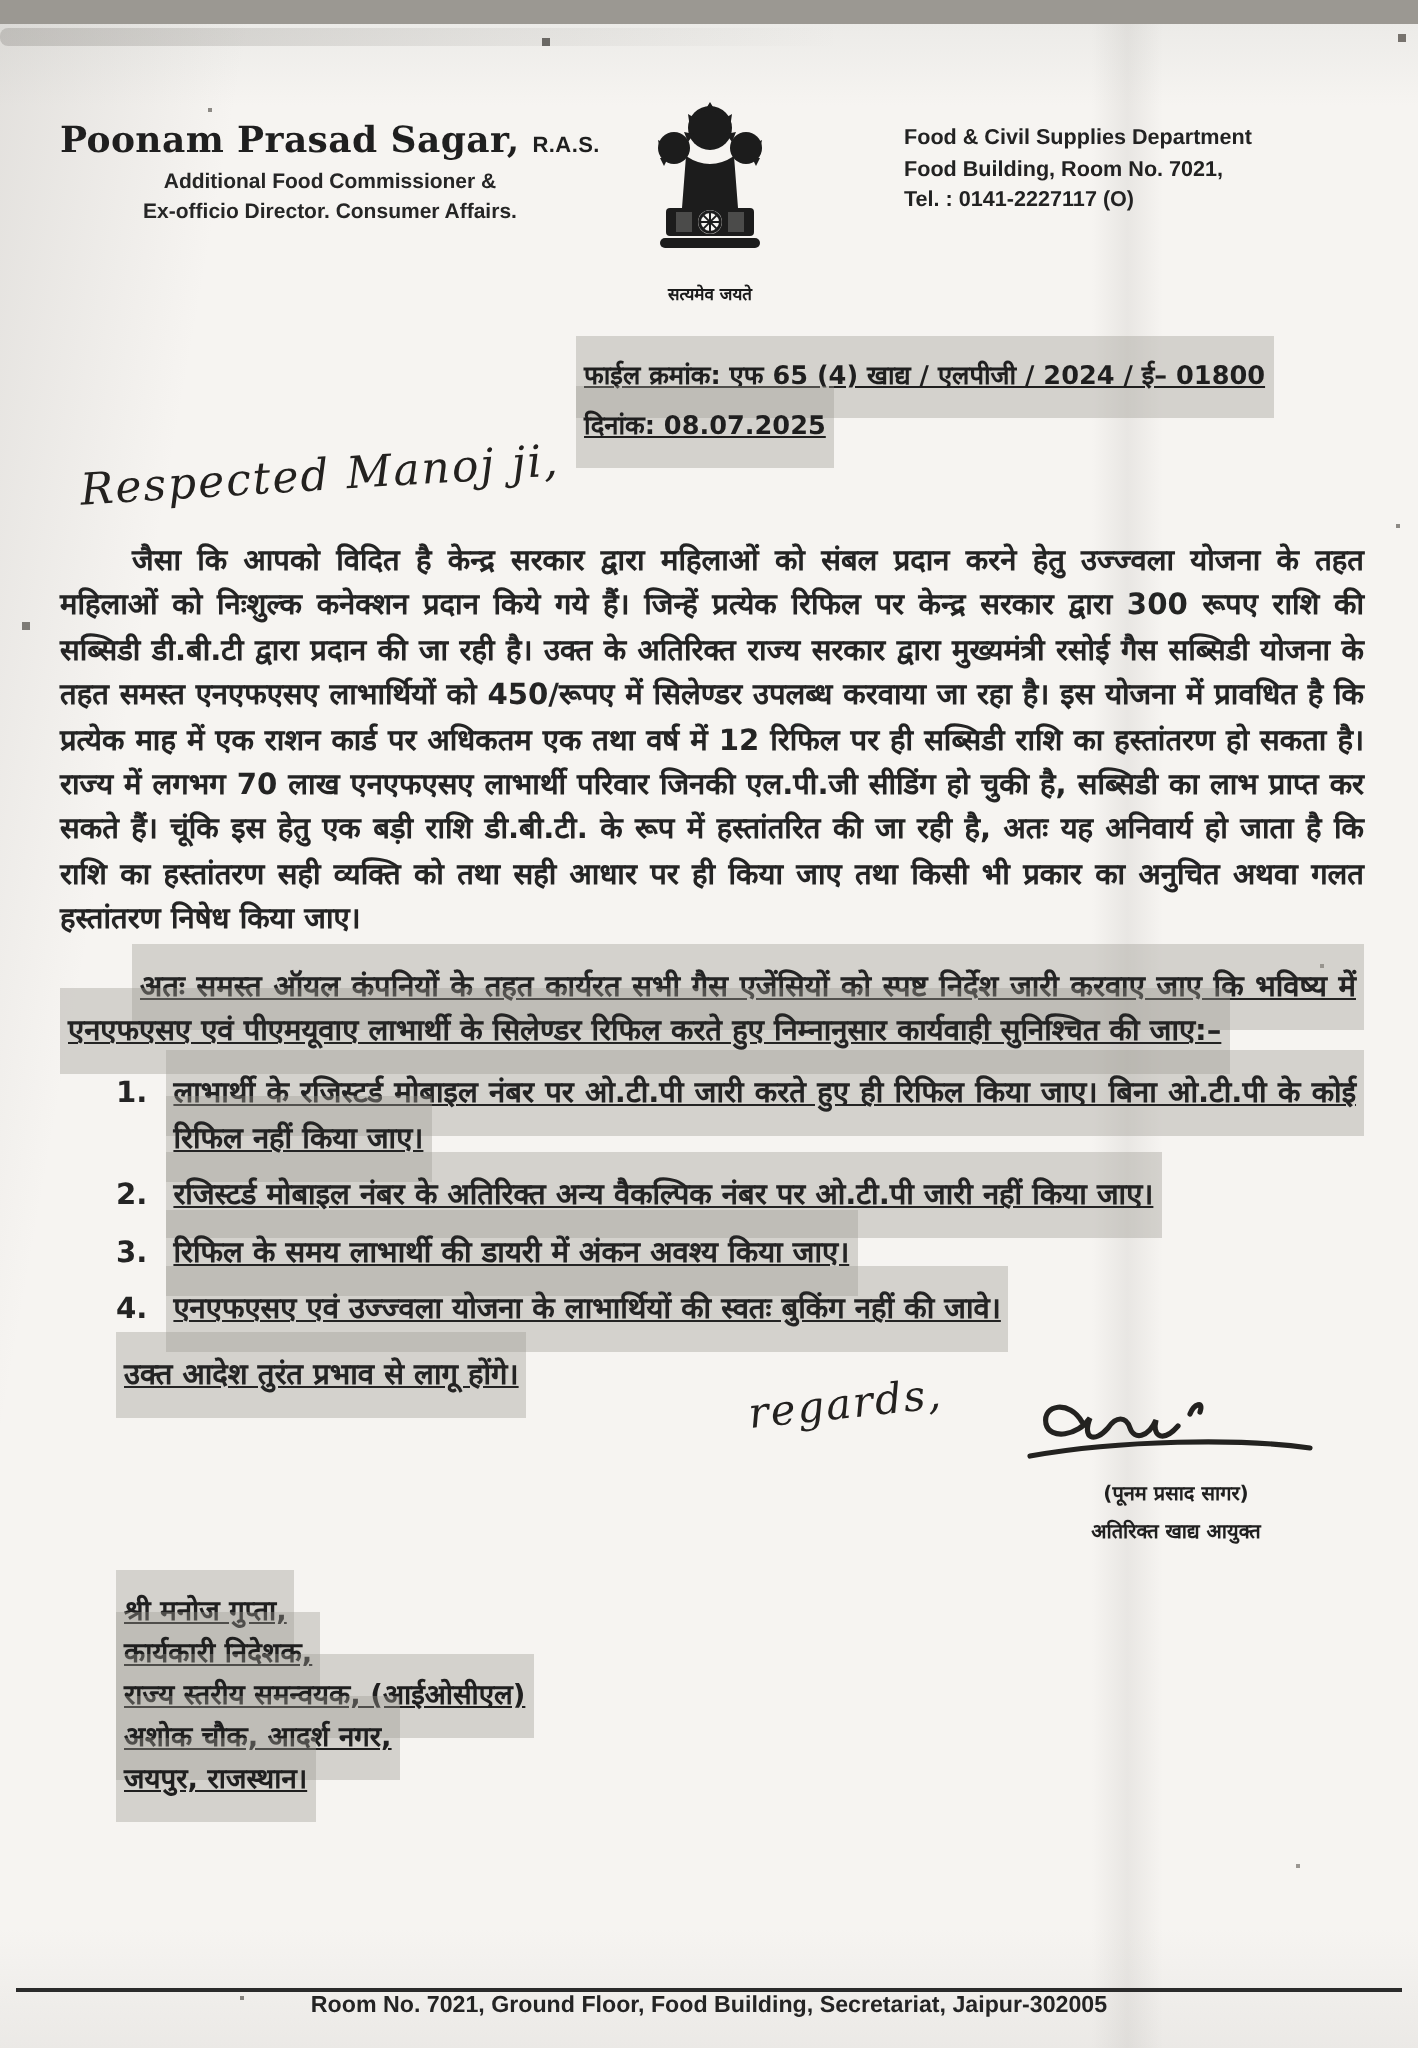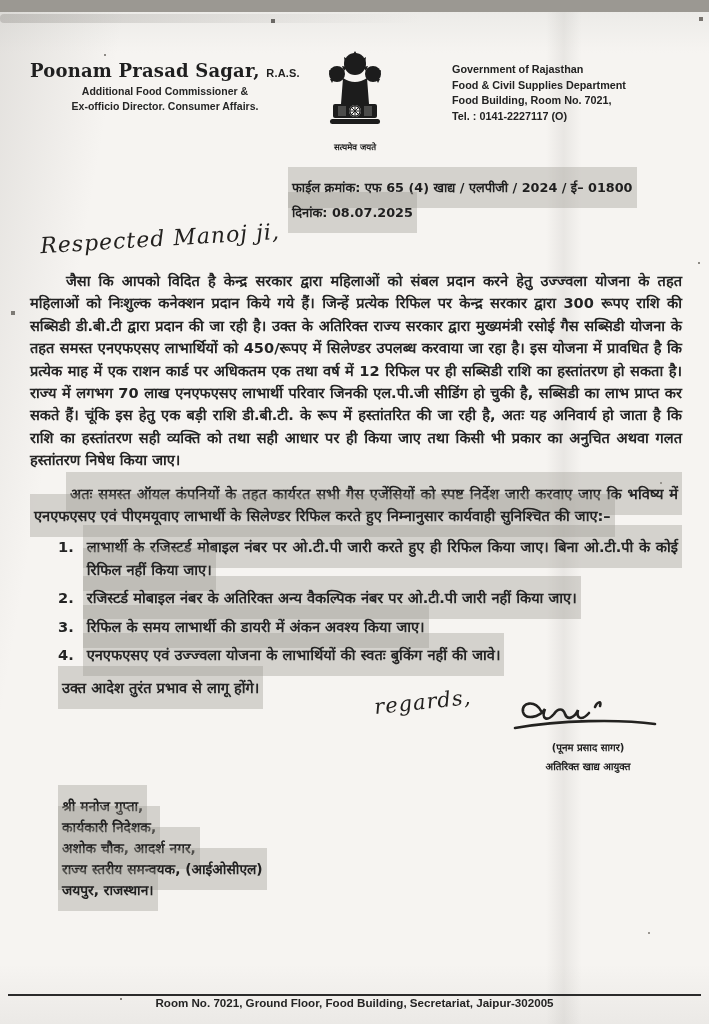--- a/index.html
+++ b/index.html
@@ -17,21 +17,21 @@
   .officer .name{font-family:"DejaVu Serif", serif;font-weight:bold;font-size:18px;letter-spacing:.2px;}
   .officer .name small{font-size:11px;font-family:"Liberation Sans",sans-serif;font-weight:bold;}
   .officer .title{font-family:"Liberation Sans",sans-serif;font-weight:bold;font-size:10.5px;line-height:14.5px;margin-top:3px;color:#262626;text-align:center;}
   .emblem{position:absolute;left:303px;top:36px;width:104px;text-align:center;}
   .emblem svg{display:block;margin:0 auto;}
   .emblem .motto{font-size:8.5px;font-weight:bold;margin-top:1px;color:#1b1b1b;}
   .dept{position:absolute;left:452px;top:50px;width:240px;font-family:"Liberation Sans",sans-serif;font-weight:bold;font-size:10.8px;line-height:15.5px;color:#222;}
   
   .refblock{position:absolute;left:288px;top:166px;font-size:12.8px;font-weight:600;}
   .refblock .row{margin-bottom:7px;}
-  .hl{background:rgba(158,154,148,.38);box-decoration-break:clone;-webkit-box-decoration-break:clone;padding:13px 4px;}
+  .hl{background:rgba(158,154,148,.38);box-decoration-break:clone;-webkit-box-decoration-break:clone;padding:13px 4px;text-decoration:underline;}
   
   .hand{font-family:"DejaVu Serif", serif;font-style:italic;color:#23211f;}
   .salutation{position:absolute;left:40px;top:214px;font-size:22px;transform:rotate(-3.5deg);letter-spacing:1px;}
   .regards{position:absolute;left:374px;top:678px;font-size:21px;transform:rotate(-6deg);letter-spacing:1px;}
   
   .body{position:absolute;left:30px;top:258px;width:652px;font-size:14.6px;line-height:22.4px;text-align:justify;font-weight:600;color:#242424;}
   .body p{margin:0;text-indent:36px;}
   .body p.p2{margin-top:11px;}
   .list{margin:9px 0 0 28px;}
   .li{display:flex;gap:9px;margin-bottom:6px;}
@@ -89,21 +89,20 @@
         <circle cx="39" cy="63" r="5.2" fill="none" stroke="#1c1c1c" stroke-width="1.4"></circle>
         <path d="M39 58.3 v9.4 M34.3 63 h9.4 M35.7 59.7 l6.6 6.6 M42.3 59.7 l-6.6 6.6" stroke="#1c1c1c" stroke-width="1"></path>
         <path d="M22 58 h8 v10 h-8 z M48 58 h8 v10 h-8 z" fill="#f6f4f1" opacity=".22"></path>
         <rect x="14" y="71" width="50" height="5" rx="2.5"></rect>
       </svg>
     </span>
     <div class="motto">सत्यमेव जयते</div>
   </div>
 
   <div class="dept">
-    <div>Government of Rajasthan</div>
     <div>Food &amp; Civil Supplies Department</div>
     <div>Food Building, Room No. 7021,</div>
     <div>Tel. : 0141-2227117 (O)</div>
   </div>
 
   <div class="refblock">
     <div class="row">
       <span class="hl">फाईल क्रमांक: एफ 65 (4) खाद्य / एलपीजी / 2024 / ई– 01800</span>
     </div>
     <div class="row">
@@ -150,22 +149,22 @@
   </div>
 
   <div class="signblock">
     <div>(पूनम प्रसाद सागर)</div>
     <div>अतिरिक्त खाद्य आयुक्त</div>
   </div>
 
   <div class="addressee">
     <div><span class="hl">श्री मनोज गुप्ता,</span></div>
     <div><span class="hl">कार्यकारी निदेशक,</span></div>
+    <div><span class="hl">राज्य स्तरीय समन्वयक, (आईओसीएल)</span></div>
     <div><span class="hl">अशोक चौक, आदर्श नगर,</span></div>
-    <div><span class="hl">राज्य स्तरीय समन्वयक, (आईओसीएल)</span></div>
     <div><span class="hl">जयपुर, राजस्थान।</span></div>
   </div>
 
   <div class="footer">
     <span>Room No. 7021, Ground Floor, Food Building,  Secretariat, Jaipur-302005</span>
   </div>
 
 </div>
 
 </body></html>

